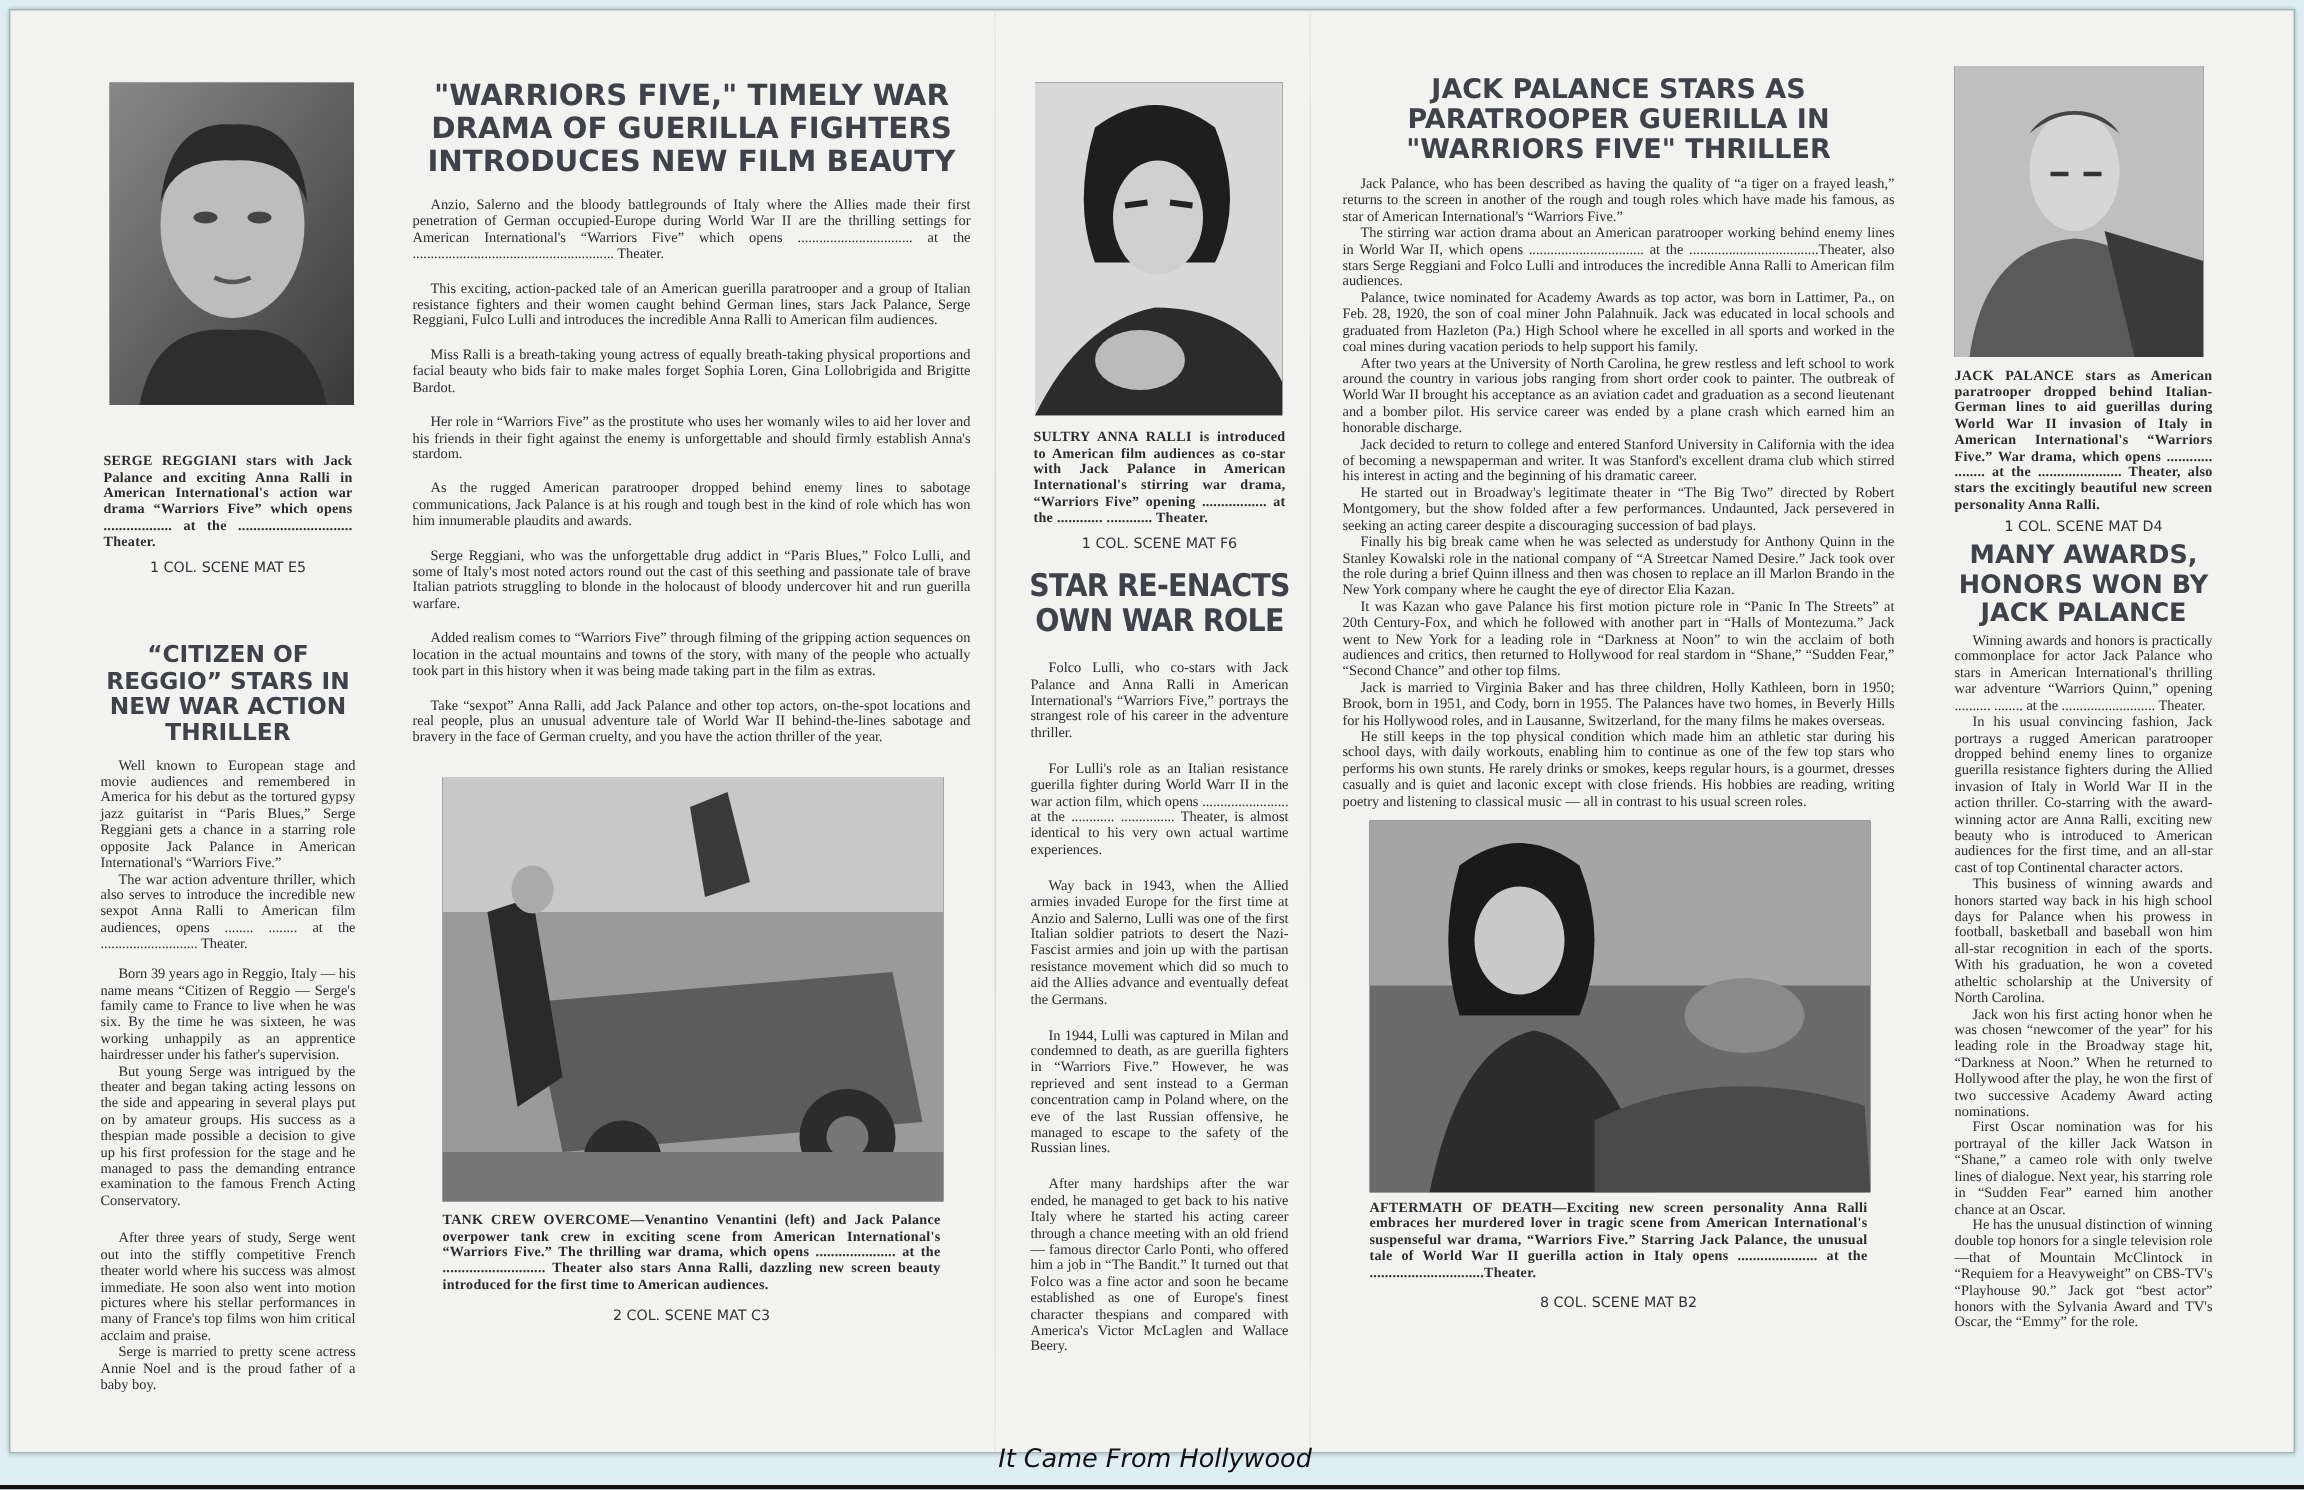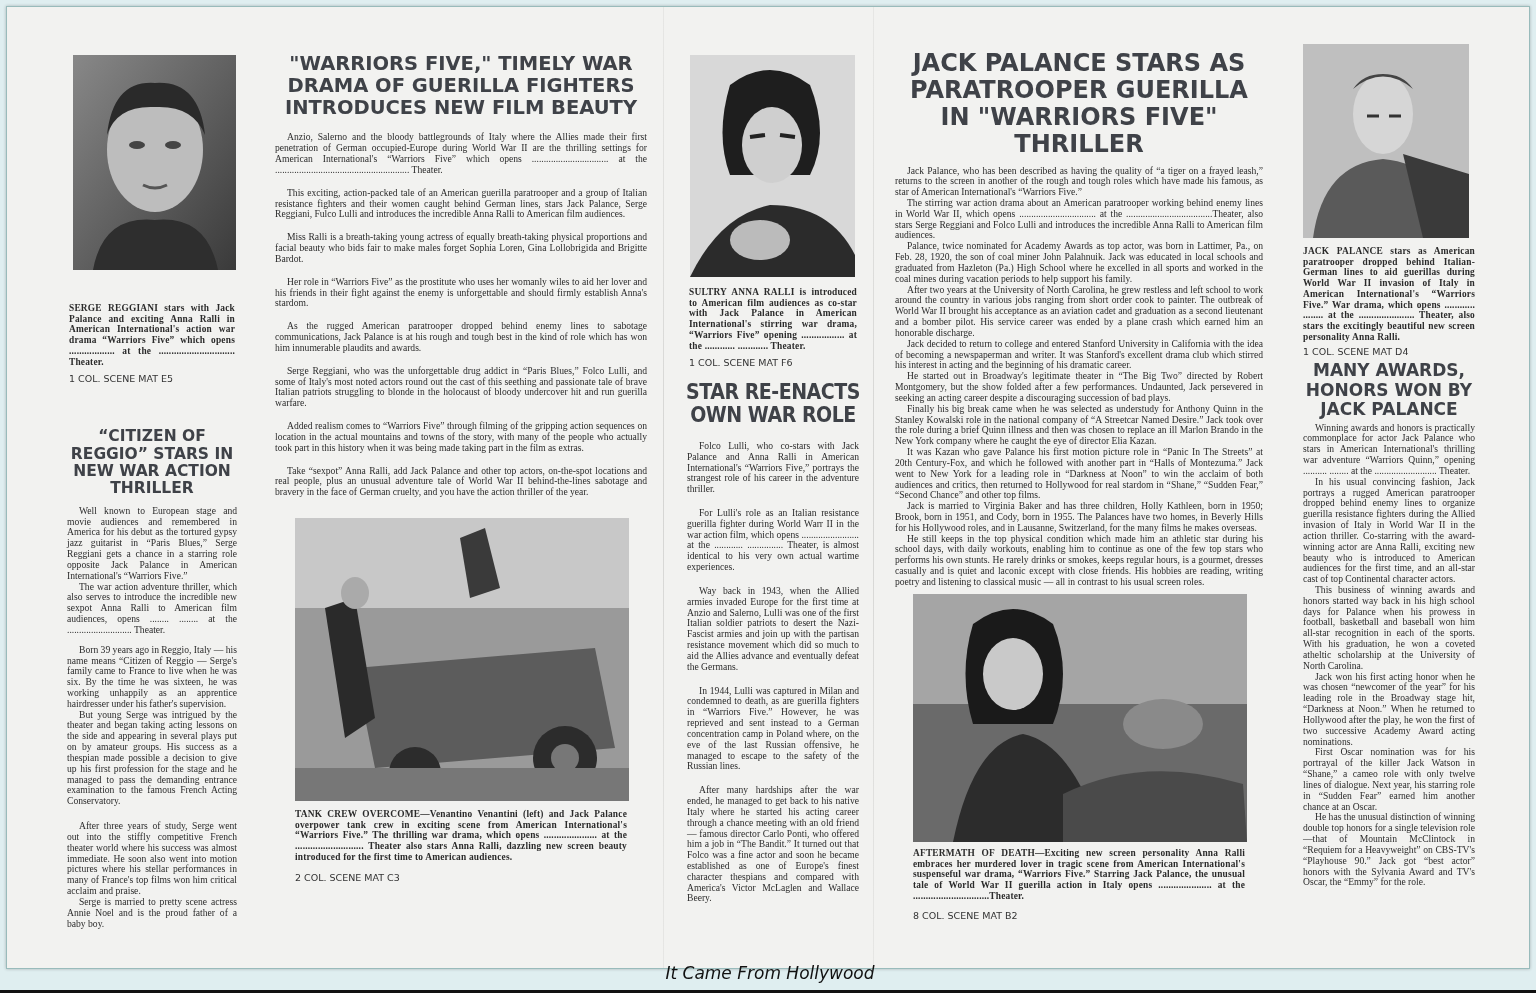--- a/index.html
+++ b/index.html
@@ -7,21 +7,21 @@
   .sheet{position:absolute;left:6px;top:6px;width:1522px;height:961px;background:#f2f2f0;border:1px solid #9bb;box-shadow:0 0 3px rgba(0,0,0,.25);}
   .footer-bar{position:absolute;left:0;top:990px;width:1536px;height:3px;background:#111;}
   .credit{position:absolute;left:560px;top:963px;width:420px;text-align:center;font-family:"DejaVu Sans",sans-serif;font-size:17px;color:#111;font-style:italic;}
   .col{position:absolute;}
   .photo{position:absolute;background:#555;overflow:hidden;}
   .photo svg{width:100%;height:100%;display:block;}
   .hl{font-family:"DejaVu Sans",sans-serif;font-weight:bold;color:#3f4248;text-align:center;line-height:1.12;margin:0;}
   .body p{margin:0 0 9px 0;font-size:9.6px;line-height:1.13;text-align:justify;text-indent:12px;}
   .body.tight p{margin:0;}
   .cap{font-size:9.4px;line-height:1.14;font-weight:bold;text-align:justify;letter-spacing:0.2px;margin:0;}
-  .mat{font-family:"DejaVu Sans",sans-serif;font-size:9.5px;text-align:left;margin:6px 0 0 0;color:#333;}
+  .mat{font-family:"DejaVu Sans",sans-serif;font-size:9.5px;text-align:center;margin:6px 0 0 0;color:#333;}
   .fold{position:absolute;top:0;width:1px;height:961px;background:linear-gradient(#e6e6e4,#d5d5d3,#e6e6e4);}
 </style>
 </head>
 <body>
 
 <div class="sheet">
 
   <div class="fold" style="left:656px"></div>
   <div class="fold" style="left:866px"></div>
 
@@ -110,21 +110,21 @@
     <div class="body" style="margin-top:16px;padding:0 2px;">
       <p style="margin-bottom:13px">Folco Lulli, who co-stars with Jack Palance and Anna Ralli in American International's “Warriors Five,” portrays the strangest role of his career in the adventure thriller.</p>
       <p style="margin-bottom:13px">For Lulli's role as an Italian resistance guerilla fighter during World Warr II in the war action film, which opens ........................ at the ............ ............... Theater, is almost identical to his very own actual wartime experiences.</p>
       <p style="margin-bottom:13px">Way back in 1943, when the Allied armies invaded Europe for the first time at Anzio and Salerno, Lulli was one of the first Italian soldier patriots to desert the Nazi-Fascist armies and join up with the partisan resistance movement which did so much to aid the Allies advance and eventually defeat the Germans.</p>
       <p style="margin-bottom:13px">In 1944, Lulli was captured in Milan and condemned to death, as are guerilla fighters in “Warriors Five.” However, he was reprieved and sent instead to a German concentration camp in Poland where, on the eve of the last Russian offensive, he managed to escape to the safety of the Russian lines.</p>
       <p>After many hardships after the war ended, he managed to get back to his native Italy where he started his acting career through a chance meeting with an old friend — famous director Carlo Ponti, who offered him a job in “The Bandit.” It turned out that Folco was a fine actor and soon he became established as one of Europe's finest character thespians and compared with America's Victor McLaglen and Wallace Beery.</p>
     </div>
   </div>
 
   <div class="col" style="left:888px;top:43px;width:368px;">
-    <h1 class="hl" style="font-size:24px;">JACK PALANCE STARS AS PARATROOPER GUERILLA IN "WARRIORS FIVE" THRILLER</h1>
+    <h1 class="hl" style="font-size:18px;">JACK PALANCE STARS AS PARATROOPER GUERILLA IN "WARRIORS FIVE" THRILLER</h1>
     <div class="body tight" style="margin-top:8px;">
       <p>Jack Palance, who has been described as having the quality of “a tiger on a frayed leash,” returns to the screen in another of the rough and tough roles which have made his famous, as star of American International's “Warriors Five.”</p>
       <p>The stirring war action drama about an American paratrooper working behind enemy lines in World War II, which opens ................................ at the ....................................Theater, also stars Serge Reggiani and Folco Lulli and introduces the incredible Anna Ralli to American film audiences.</p>
       <p>Palance, twice nominated for Academy Awards as top actor, was born in Lattimer, Pa., on Feb. 28, 1920, the son of coal miner John Palahnuik. Jack was educated in local schools and graduated from Hazleton (Pa.) High School where he excelled in all sports and worked in the coal mines during vacation periods to help support his family.</p>
       <p>After two years at the University of North Carolina, he grew restless and left school to work around the country in various jobs ranging from short order cook to painter. The outbreak of World War II brought his acceptance as an aviation cadet and graduation as a second lieutenant and a bomber pilot. His service career was ended by a plane crash which earned him an honorable discharge.</p>
       <p>Jack decided to return to college and entered Stanford University in California with the idea of becoming a newspaperman and writer. It was Stanford's excellent drama club which stirred his interest in acting and the beginning of his dramatic career.</p>
       <p>He started out in Broadway's legitimate theater in “The Big Two” directed by Robert Montgomery, but the show folded after a few performances. Undaunted, Jack persevered in seeking an acting career despite a discouraging succession of bad plays.</p>
       <p>Finally his big break came when he was selected as understudy for Anthony Quinn in the Stanley Kowalski role in the national company of “A Streetcar Named Desire.” Jack took over the role during a brief Quinn illness and then was chosen to replace an ill Marlon Brando in the New York company where he caught the eye of director Elia Kazan.</p>
       <p>It was Kazan who gave Palance his first motion picture role in “Panic In The Streets” at 20th Century-Fox, and which he followed with another part in “Halls of Montezuma.” Jack went to New York for a leading role in “Darkness at Noon” to win the acclaim of both audiences and critics, then returned to Hollywood for real stardom in “Shane,” “Sudden Fear,” “Second Chance” and other top films.</p>
       <p>Jack is married to Virginia Baker and has three children, Holly Kathleen, born in 1950; Brook, born in 1951, and Cody, born in 1955. The Palances have two homes, in Beverly Hills for his Hollywood roles, and in Lausanne, Switzerland, for the many films he makes overseas.</p>

